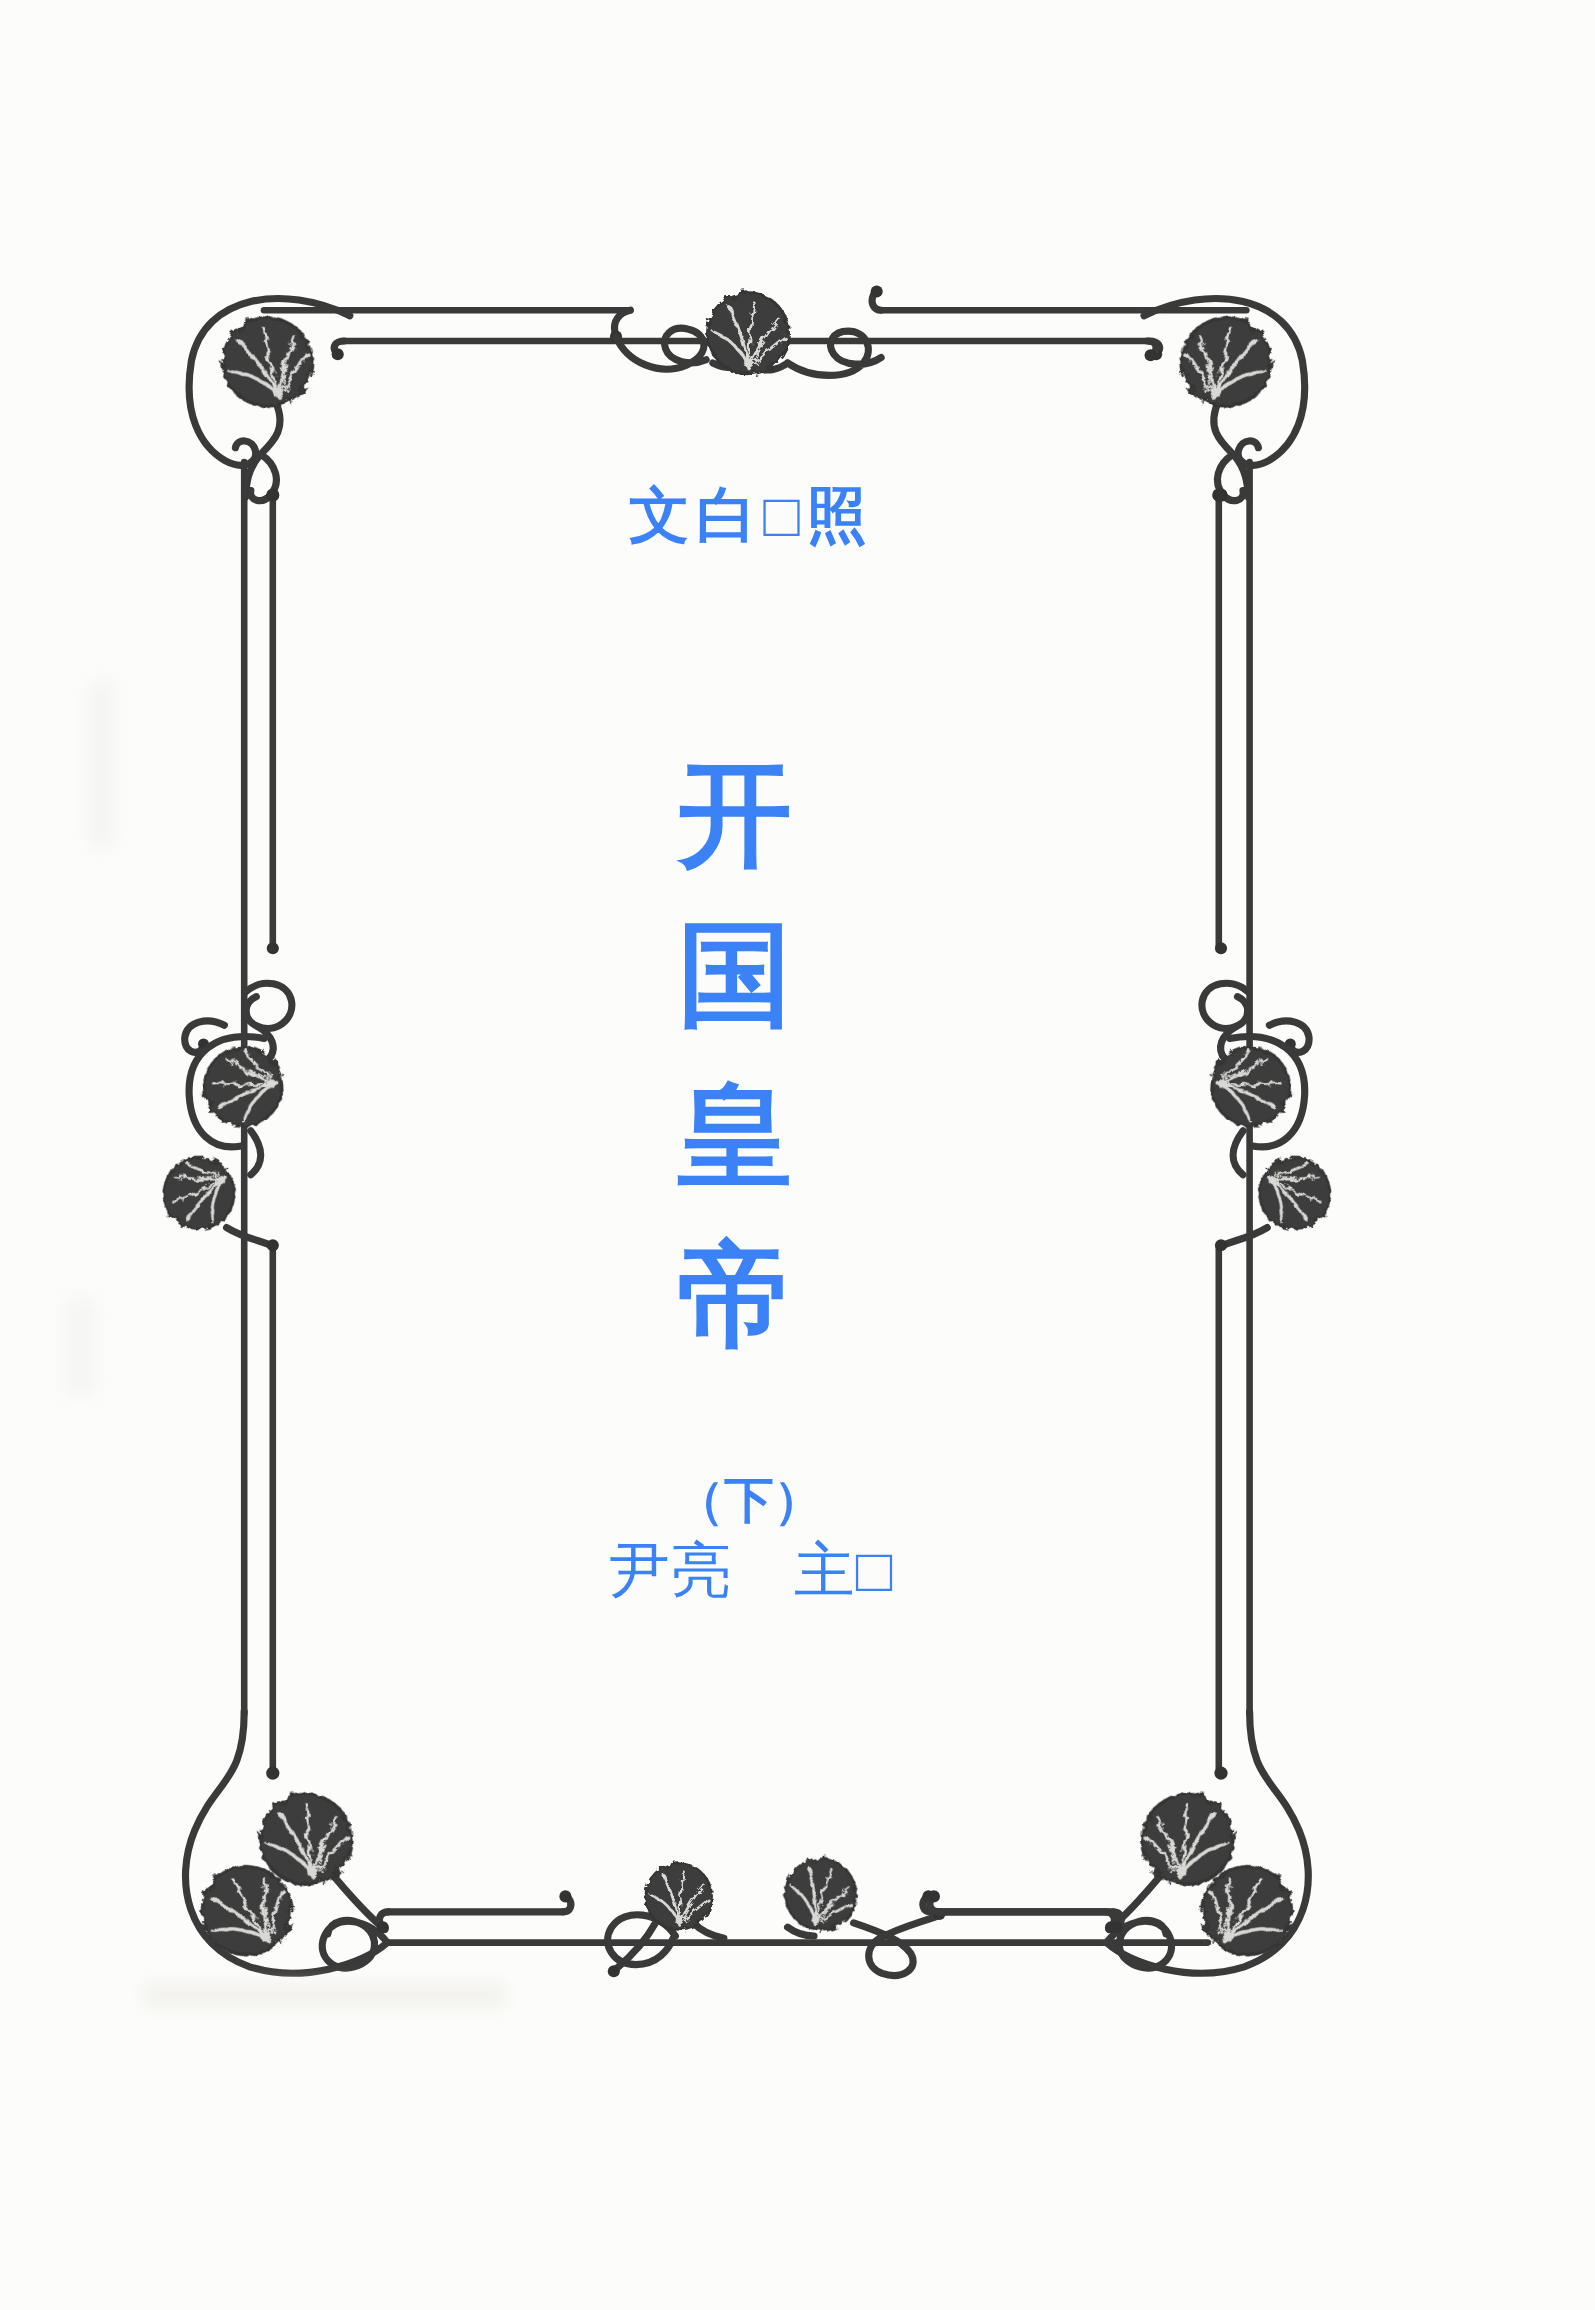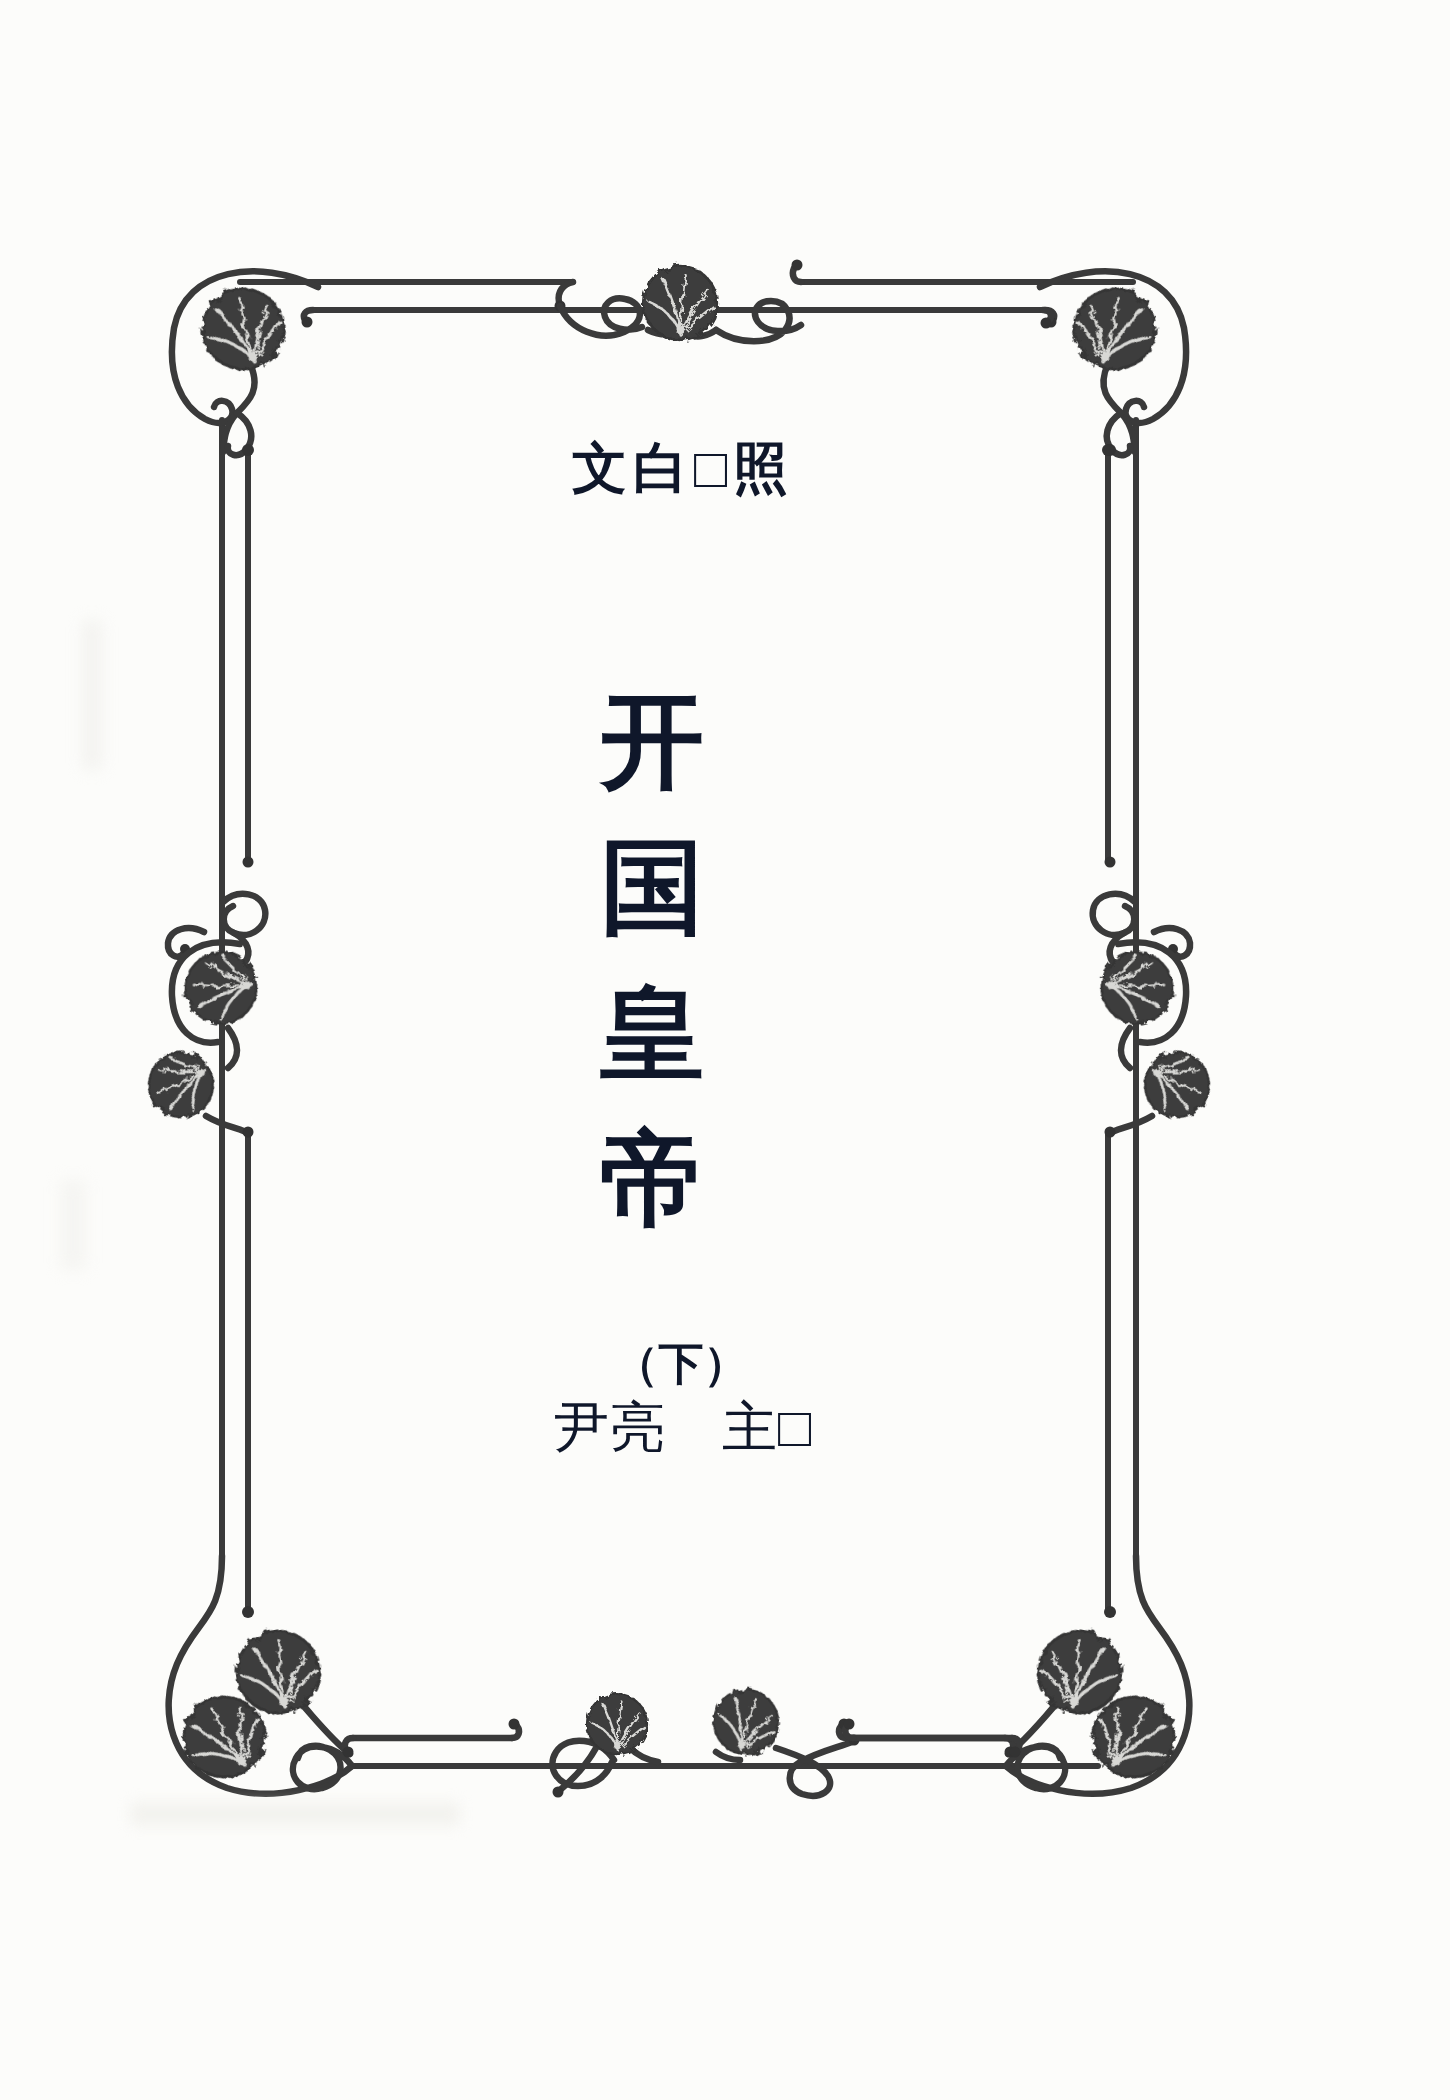--- a/index.html
+++ b/index.html
@@ -1,34 +1,34 @@
 <!DOCTYPE html>
 <html><head>
 <meta charset="utf-8">
 <style>
   html,body{margin:0;padding:0;}
   body{width:1450px;height:2100px;background:#ffffff;}
   .page{
     position:relative;width:1450px;height:2100px;overflow:hidden;
     background:#fcfcfa;
-    color:#0f172a;
+    color:#3b82f6;
     font-family:"Liberation Sans","DejaVu Sans",sans-serif;
   }
   .frame-svg{position:absolute;left:0;top:0;width:1450px;height:2100px;}
   .txt{position:absolute;transform:translateX(-50%);white-space:nowrap;}
   .series-line-1{
     top:440px;left:683px;font-size:55px;font-weight:700;letter-spacing:6px;line-height:56px;
   }
   .series-line-2{
     top:533px;left:642px;font-size:51px;font-weight:700;letter-spacing:1px;line-height:52px;
   }
   .main-title{
-    position:absolute;top:668px;left:652px;transform:translateX(-50%);
+    position:absolute;top:668px;left:673px;transform:translateX(-50%);
     width:114px;font-size:104px;line-height:146px;font-weight:600;
-    text-align:center;word-break:break-all;white-space:normal;
+    word-break:break-all;white-space:normal;
   }
   .volume-label{
     top:1338px;left:681px;font-size:45px;font-weight:600;line-height:52px;
   }
   .byline{
     top:1402px;left:683px;font-size:55px;font-weight:500;letter-spacing:1px;line-height:50px;
   }
   
   .smudge{position:absolute;pointer-events:none;}
   .smudge-a{left:130px;top:1802px;width:330px;height:24px;background:#ecebe6;opacity:.55;filter:blur(7px);}

